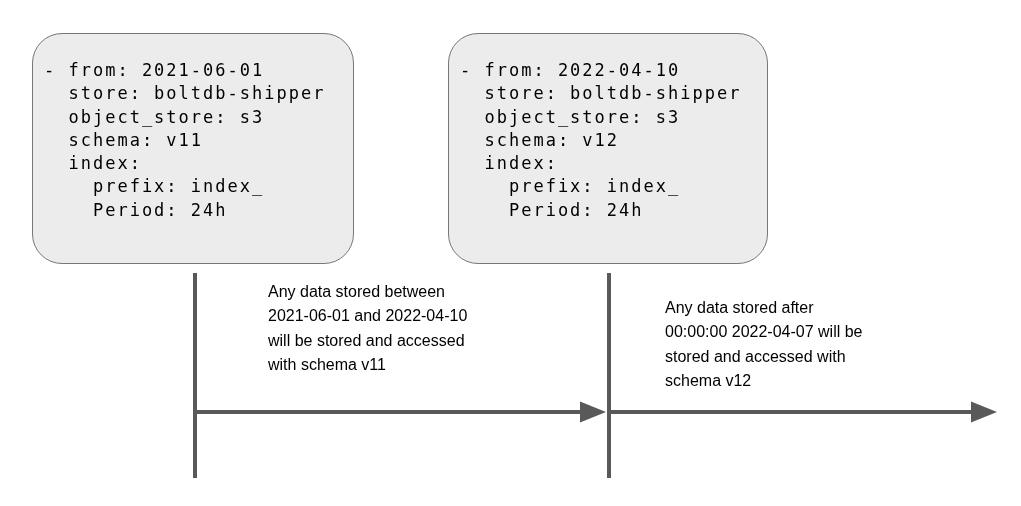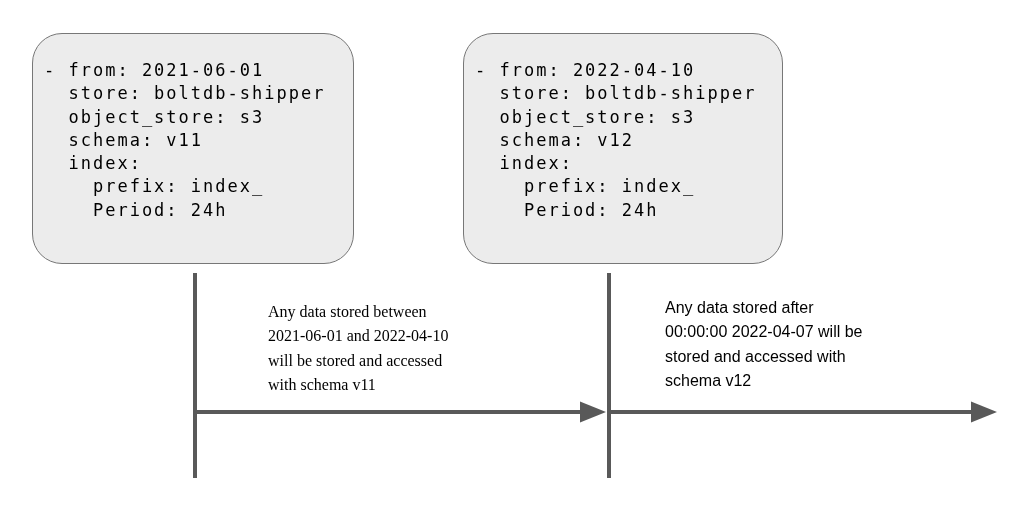--- a/index.html
+++ b/index.html
@@ -14,21 +14,21 @@
   }
   .schema-box {
     position: absolute;
     top: 33px;
     height: 231px;
     background: var(--box-fill, #ececec);
     border: 1.5px solid var(--box-border, #777777);
     border-radius: 30px;
   }
   .schema-box.box1 { left: 32px; width: 322px; }
-  .schema-box.box2 { left: 448px; width: 320px; margin-left: 15px; }
+  .schema-box.box2 { left: 448px; width: 320px; }
   .schema-box pre {
     font-family: "DejaVu Sans Mono", monospace;
     font-size: 17px;
     line-height: 23.3px;
     letter-spacing: 2px;
     color: var(--text, #000000);
     padding: 25px 6px 0 11px;
   }
   .timeline-svg {
     position: absolute;
@@ -38,21 +38,21 @@
   .timeline-svg line { stroke: var(--line, #595959); stroke-width: 4px; }
   .timeline-svg polygon { fill: var(--line, #595959); }
   .annotation {
     position: absolute;
     width: 270px;
     font-size: 16px;
     line-height: 24.3px;
     color: var(--text, #000000);
     white-space: pre-line;
   }
-  .annotation.a1 { left: 268px; top: 300px; font-family: Liberation Serif, serif; }
+  .annotation.a1 { left: 268px; top: 280px; }
   .annotation.a2 { left: 665px; top: 296px; }
 </style>
 </head>
 <body>
 
 <div class="canvas">
 
   <div class="schema-box box1">
     <pre>- from: 2021-06-01
   store: boltdb-shipper

